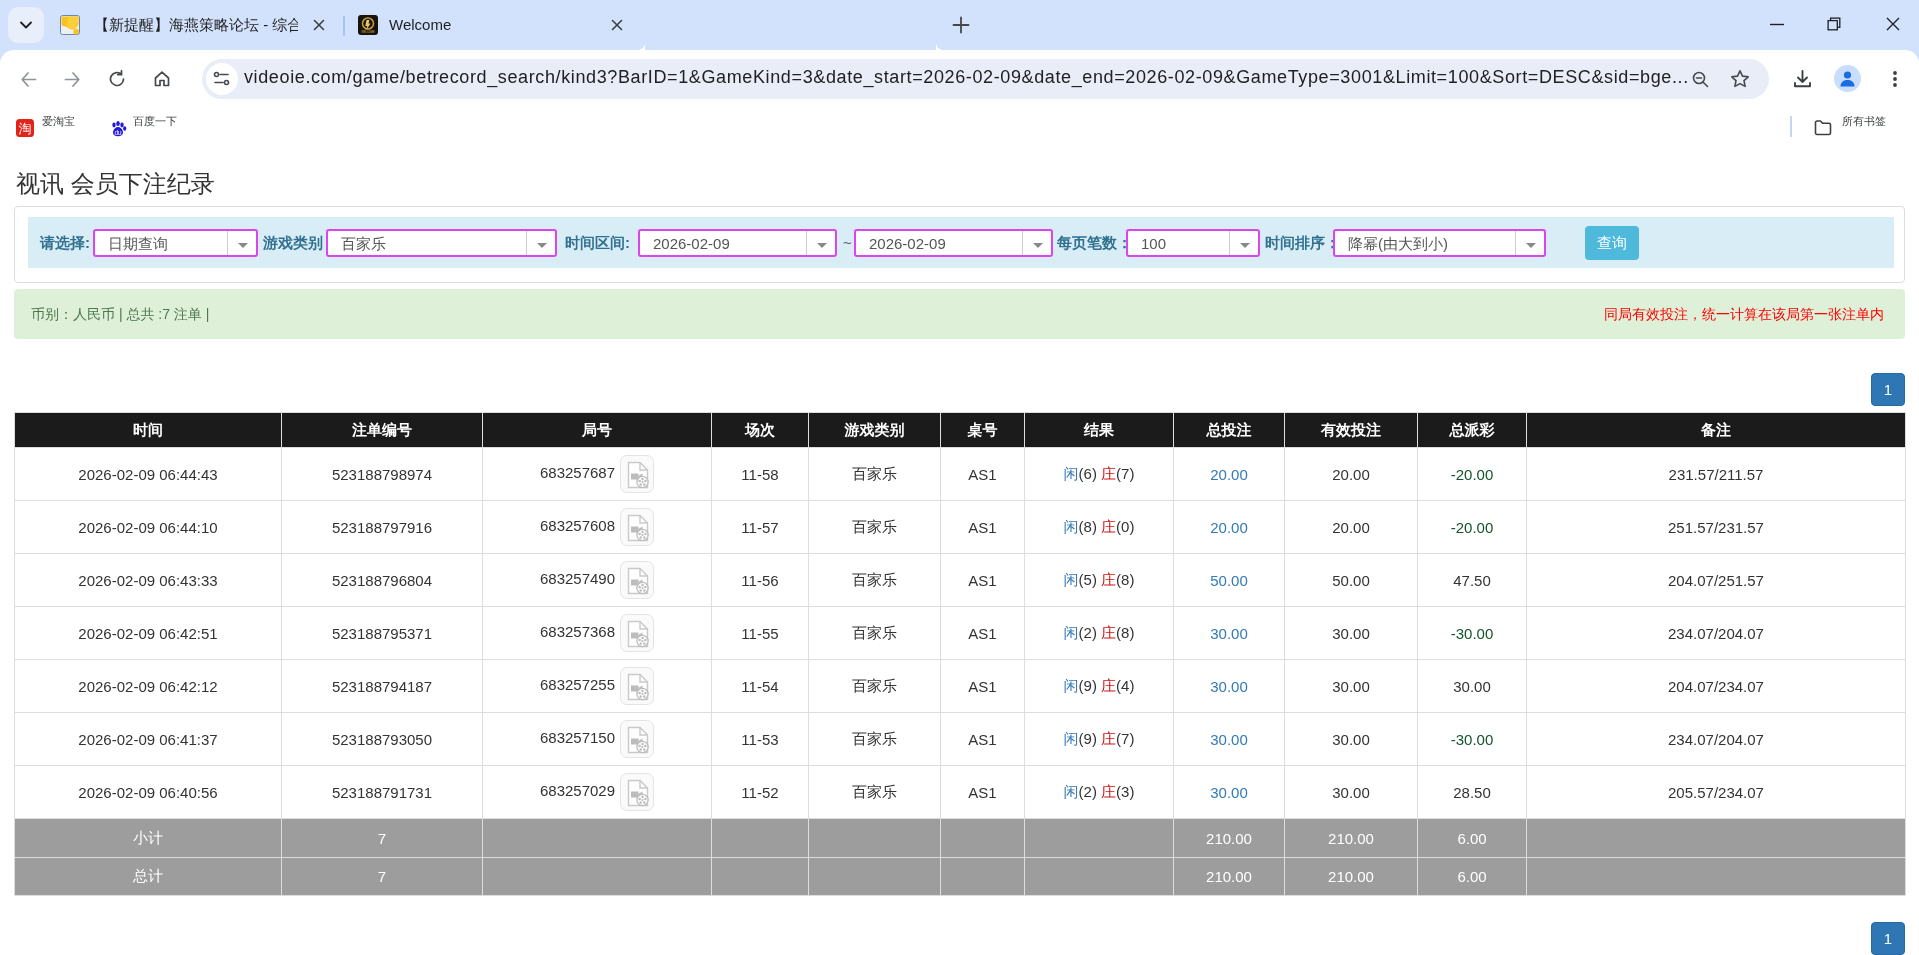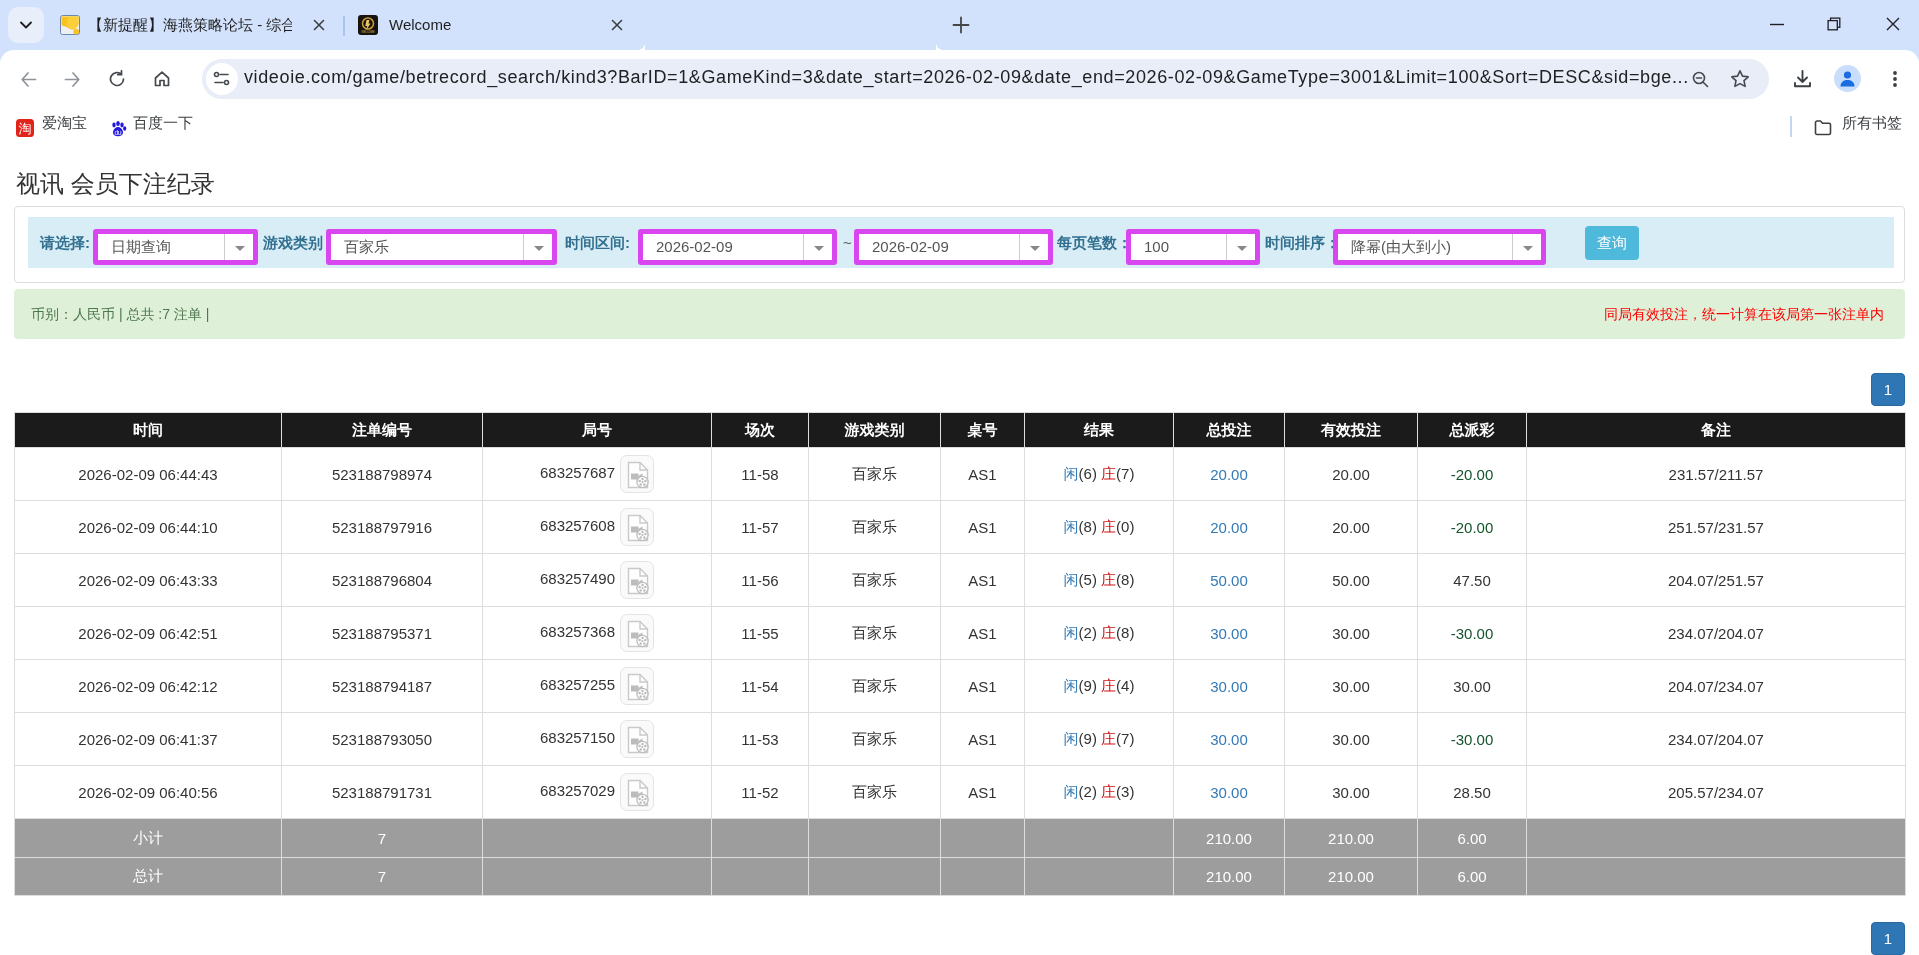--- a/index.html
+++ b/index.html
@@ -21,30 +21,30 @@
 #activetab { position:absolute; left:645px; top:8px; width:291px; height:42px; background:#fff; border-radius:10px 10px 0 0; }
 
 .wctl { position:absolute; top:16px; width:16px; height:16px; }
 
 
 #omnibox { position:absolute; left:202px; top:9px; width:1567px; height:40px; border-radius:20px; background:#e9edf8; }
 #omnibox .circ { position:absolute; left:4px; top:4px; width:32px; height:32px; border-radius:50%; background:#fff; }
 #url { position:absolute; left:42px; top:8px; font-size:18px; color:#202124; letter-spacing:0.62px; white-space:nowrap; }
 
 
-.bmtext { position:absolute; top:8px; font-size:15px; color:#3c4043; }
+.bmtext { position:absolute; top:8px; font-size:11px; color:#3c4043; }
 
 
 #page { position:absolute; left:0; top:150px; width:1919px; height:805px; background:#fff; }
 h1 { position:absolute; left:16px; top:168px; font-size:24px; font-weight:500; color:#333; }
 
 #panel { position:absolute; left:14px; top:206px; width:1891px; height:77px; border:1px solid #ddd; border-radius:4px; background:#fff; }
 #filterbar { position:absolute; left:13px; top:10px; width:1866px; height:51px; background:#d9edf7; }
 .flabel { position:absolute; top:17px; font-size:15px; font-weight:bold; color:#31708f; white-space:nowrap; }
-.combo { position:absolute; top:12px; height:36px; background:#fff; border:5px solid #d946ef; border-radius:3px; font-size:15px; color:#555; }
+.combo { position:absolute; top:12px; height:28px; background:#fff; border:2px solid #d946ef; border-radius:3px; font-size:15px; color:#555; }
 .combo .txt { position:absolute; left:13px; top:4px; white-space:nowrap; }
 .combo .arr { position:absolute; right:0; top:0; bottom:0; width:29px; border-left:1px solid #ccc; }
 .combo .arr:after { content:""; position:absolute; left:10px; top:12px; border-left:5px solid transparent; border-right:5px solid transparent; border-top:5px solid #888; }
 #qbtn { position:absolute; left:1557px; top:9px; width:54px; height:34px; background:#4fb9dc; border-radius:4px; color:#fff; font-size:15px; text-align:center; line-height:34px; }
 
 #greenbar { position:absolute; left:14px; top:289px; width:1891px; height:50px; background:#dff0d8; border-radius:4px; }
 #greenbar .l { position:absolute; left:17px; top:17px; font-size:14px; color:#4d774f; }
 #greenbar .r { position:absolute; right:21px; top:17px; font-size:14px; color:#fe0000; }
 
 .pager { position:absolute; width:34px; height:33px; background:#2f76b5; border:1px solid #2a6aa3; border-radius:4px; color:#fff; font-size:15px; text-align:center; line-height:31px; }
@@ -67,21 +67,21 @@
         <path d="M2 4.5 L7 9.5 L12 4.5" fill="none" stroke="#1f1f1f" stroke-width="1.8" stroke-linecap="round" stroke-linejoin="round"></path>
       </svg>
     </div>
 
   <svg class="abs" style="left:60px; top:15px;" width="20" height="20" viewBox="0 0 20 20">
       <rect x="0.5" y="0.5" width="19" height="19" rx="2" fill="#eef0f3" stroke="#6e86ab"></rect>
       <path d="M1.5 1.5 H18.5 V9.5 C17.5 12.5 15 14.2 12.3 14.4 C9.8 14.6 8.3 13.2 6.6 12.1 C4.9 11 2.8 11.5 1.5 9.8 Z" fill="#f8c31f"></path>
       <path d="M4 1.5 H18.5 V8 C18 11 15.5 13.3 12.5 13.6 C9.5 13.9 7.1 11.8 7 9 C6.9 6 8.5 4.5 8 1.5 Z" fill="#fbcf3a"></path>
       <circle cx="16.1" cy="16.6" r="2.9" fill="#f8c31f"></circle>
     </svg>
-  <div class="tab-title" style="left:88px; width:204px;text-align:center;">【新提醒】海燕策略论坛 - 综合</div>
+  <div class="tab-title" style="left:94px; width:204px;text-align:center;">【新提醒】海燕策略论坛 - 综合</div>
   <svg class="tab-x" style="left:311px;" viewBox="0 0 16 16">
       <path d="M3.5 3.5 L12.5 12.5 M12.5 3.5 L3.5 12.5" stroke="#3c4043" stroke-width="1.6" stroke-linecap="round"></path>
     </svg>
   <div class="abs" style="left:343px; top:16px; width:2px; height:20px; background:#a9c2ee; border-radius:1px;"></div>
 
   <svg class="abs" style="left:358px; top:15px;" width="20" height="20" viewBox="0 0 20 20">
       <rect x="0" y="0" width="20" height="20" rx="3" fill="#17130e"></rect>
       <circle cx="10" cy="8.5" r="5.5" fill="none" stroke="#c79a33" stroke-width="1.6"></circle>
       <path d="M8.5 5 h3 l-1 3.5 h2 L8 15.5 l1.3-4.5 h-2 Z" fill="#e8c964"></path>
       <rect x="4" y="15.2" width="12" height="2.6" rx="0.6" fill="#2a241c"></rect>

